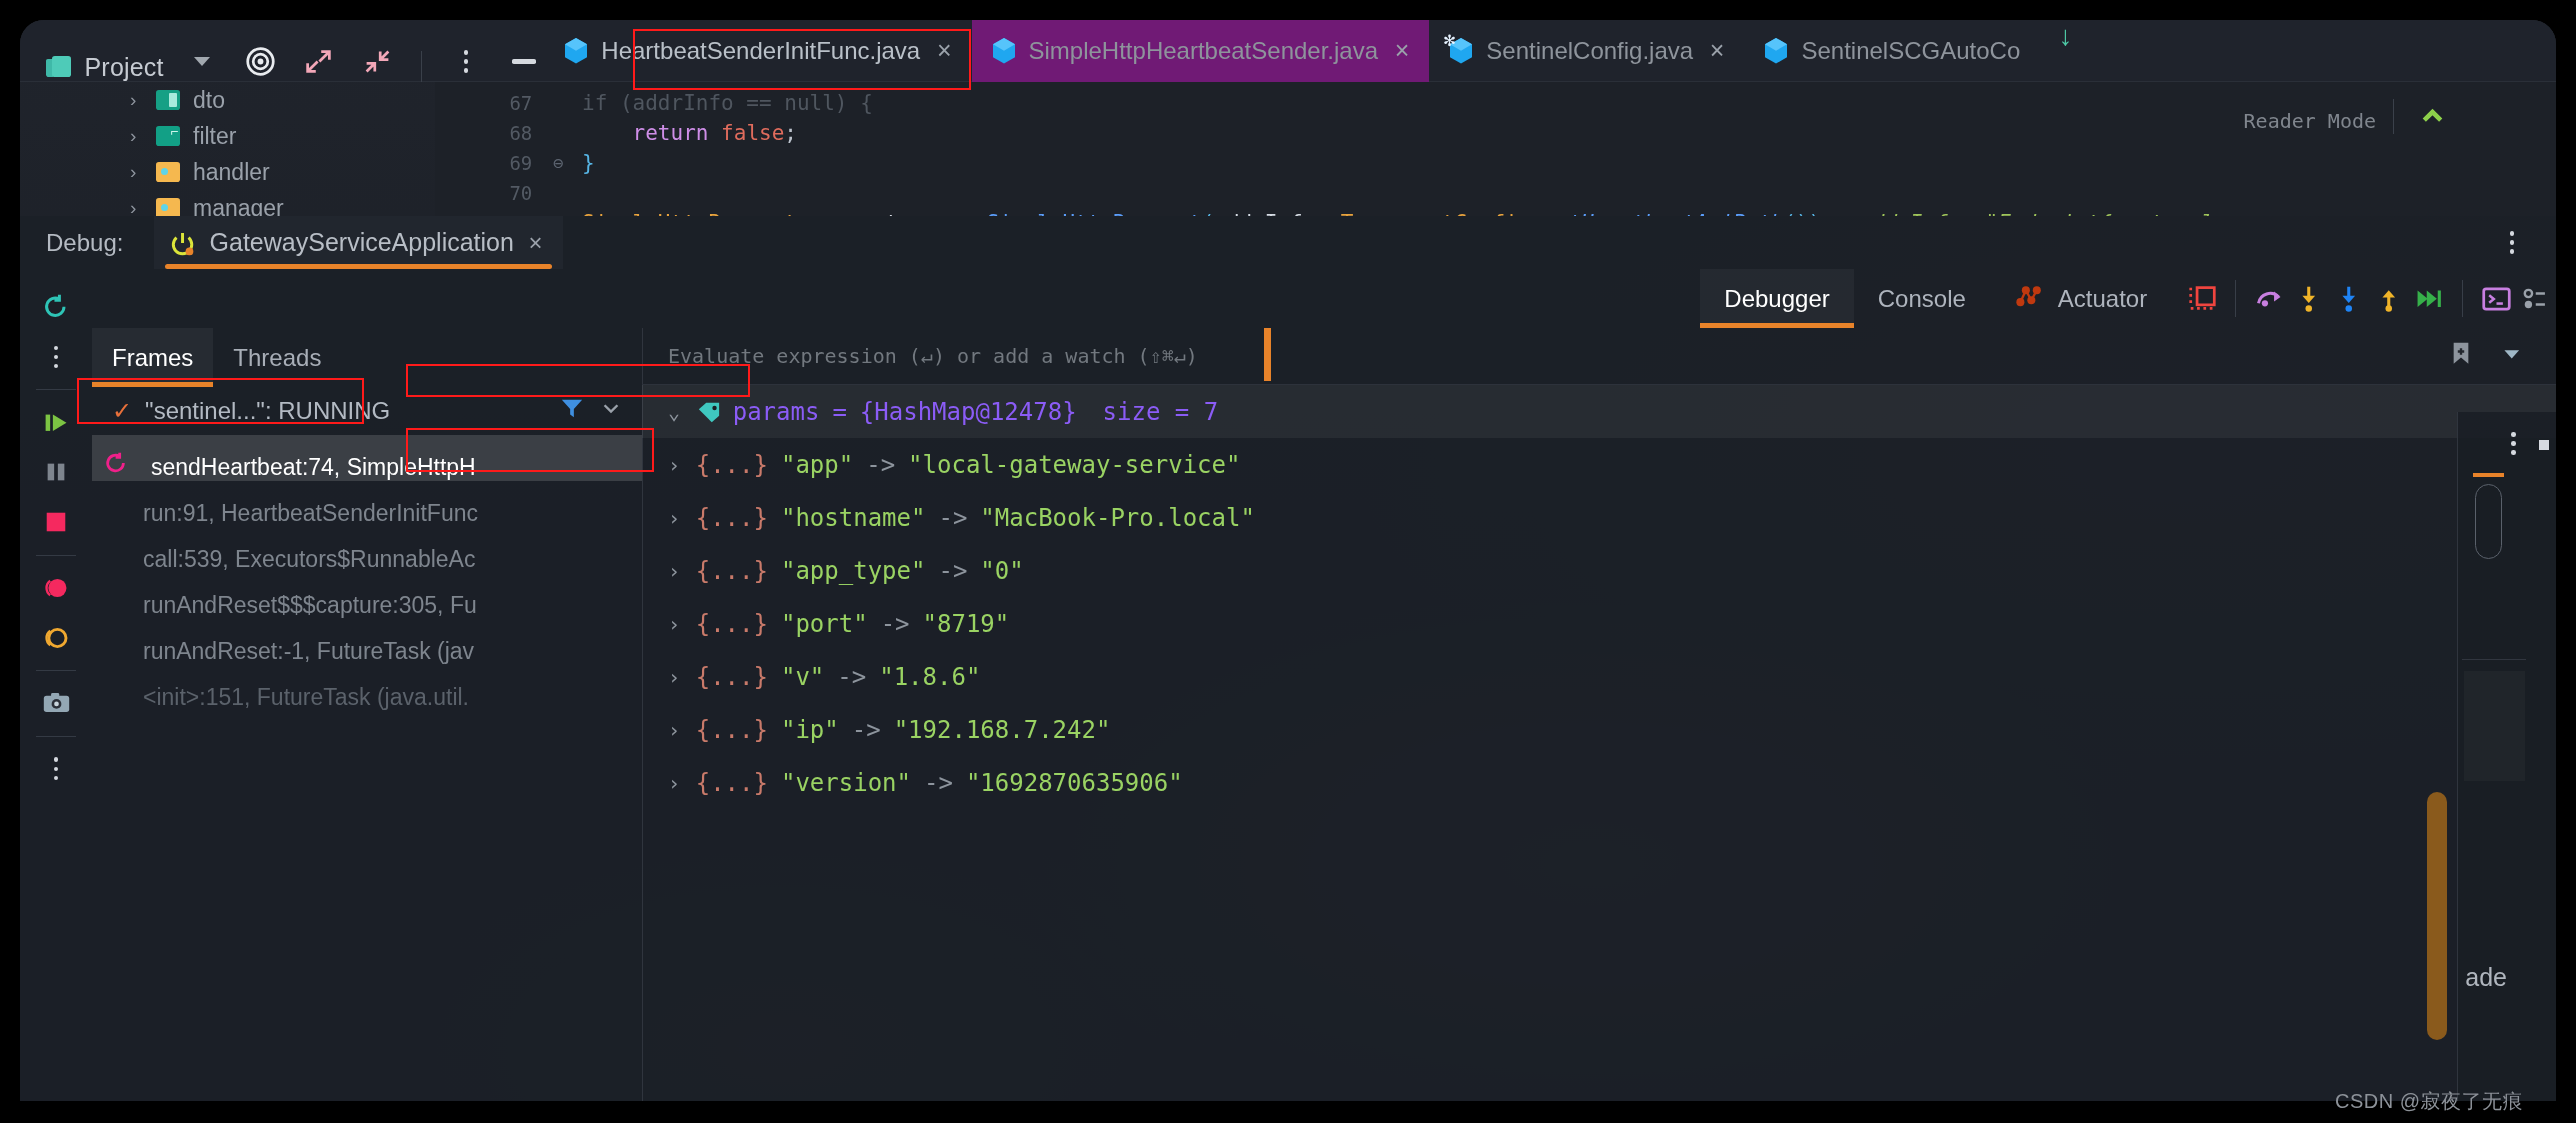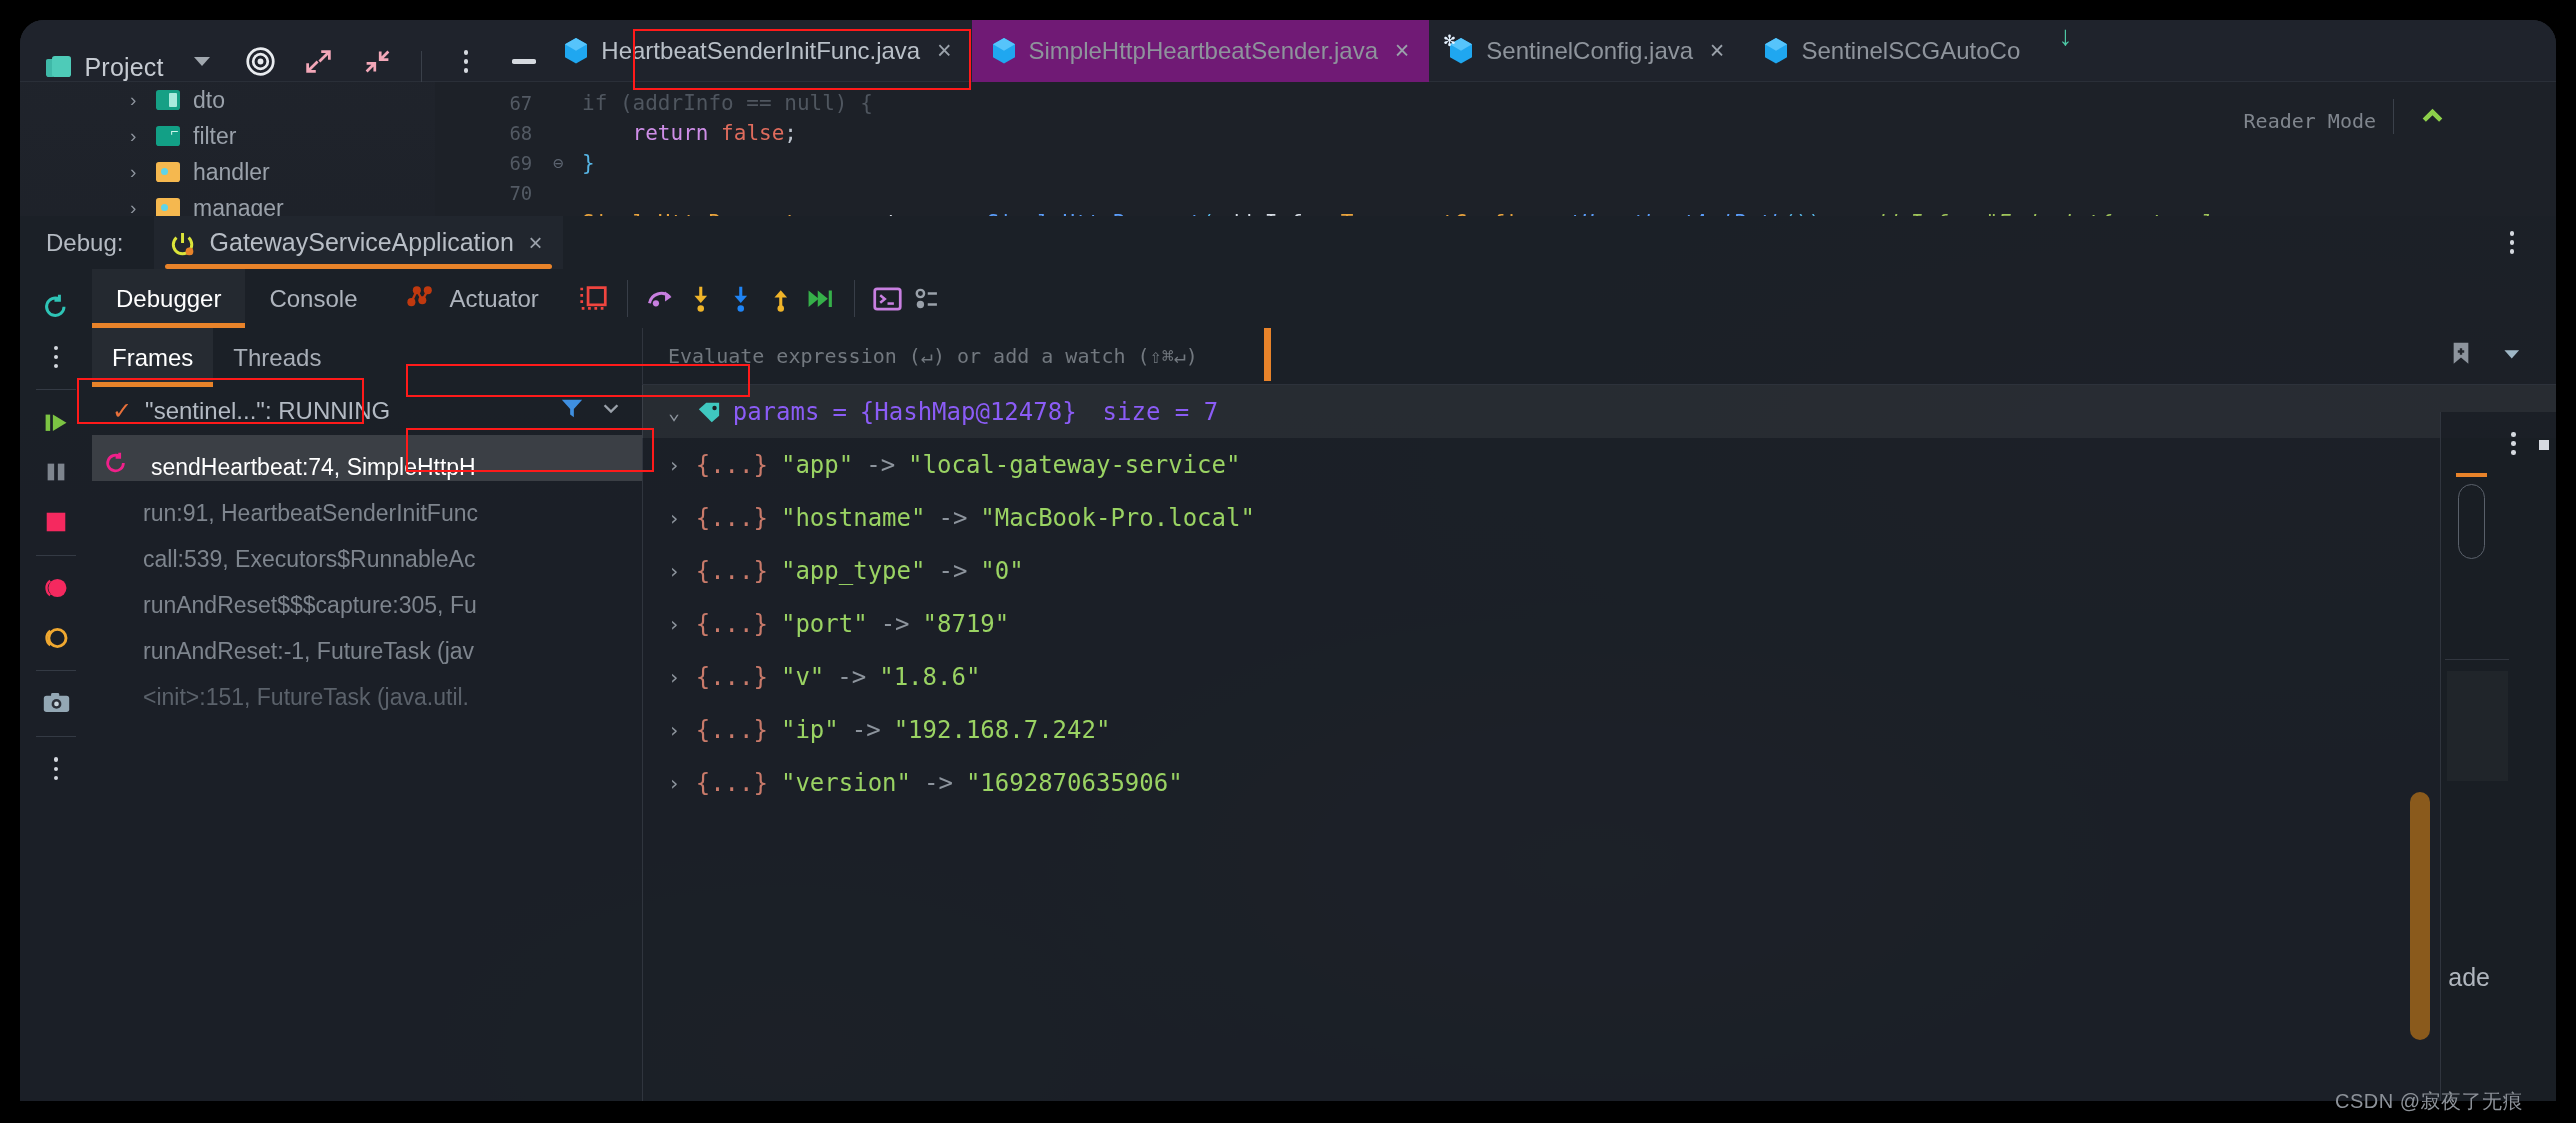--- a/index.html
+++ b/index.html
@@ -196,21 +196,21 @@
     position: absolute; left: 0; top: 53px; bottom: 0; width: 72px;
     display: flex; flex-direction: column; align-items: center;
     padding-top: 13px; gap: 0;
   }
   .vstrip .vi { height: 50px; display: flex; align-items: center; justify-content: center; width: 72px; }
   .vsep { width: 40px; height: 0.9px; background: #343a44; margin: 7.3px 0; }
 
   
   .dbg-tabs {
     position: absolute; left: 72px; top: 53px; right: 0; height: 59px;
-    display: flex; align-items: center;
+    display: flex; align-items: center; justify-content: flex-end;
   }
   .dtab {
     height: 59px; display: flex; align-items: center; gap: 13px;
     padding: 0 24px; color: #aeb4bd; font-size: 24px; position: relative;
   }
   .dtab.active { color: #ffffff; background: rgba(255,255,255,0.045); }
   .dtab.active:after {
     content:""; position:absolute; left:0; right:0; bottom:0; height:4.6px; background:#e8832a;
   }
   .tool-sep { width:0.9px; height:37px; background:#383e48; margin:0 13px; }
@@ -268,21 +268,21 @@
   .root-bar { position:absolute; left: 622px; width: 7.3px; height: 53px; background:#e8832a; }
   .tw { color: #8d949d; font-size: 20px; width: 14.7px; display:inline-block; }
   .tag-ic { width: 24px; height: 22px; flex:none; }
   .mapkey { color: #c97a6a; }
   .str { color: #9ad363; }
   .arrow-g { color: #8d949d; }
   .white { color: #8b5cf6; text-align: center; }
 
   
   .right-strip {
-    position: absolute; right: 0; top: 196px; bottom: 0; width: 116px;
+    position: absolute; right: 0; top: 196px; bottom: 0; width: 99px;
     border-left: 0.9px solid #30353e;
     background: rgba(26,30,37,0.9);
   }
   .rs-dots { position:absolute; right: 40px; top: 20px; }
   .rs-sq { position: absolute; right: 7.3px; top: 27.5px; width: 10px; height: 10px; background: #d6dae0; }
   .rs-box {
     position:absolute; left: 3.7px; top: 59px; width: 64px; height: 189px;
     border-bottom: 0.9px solid #31363f;
   }
   .pill {

